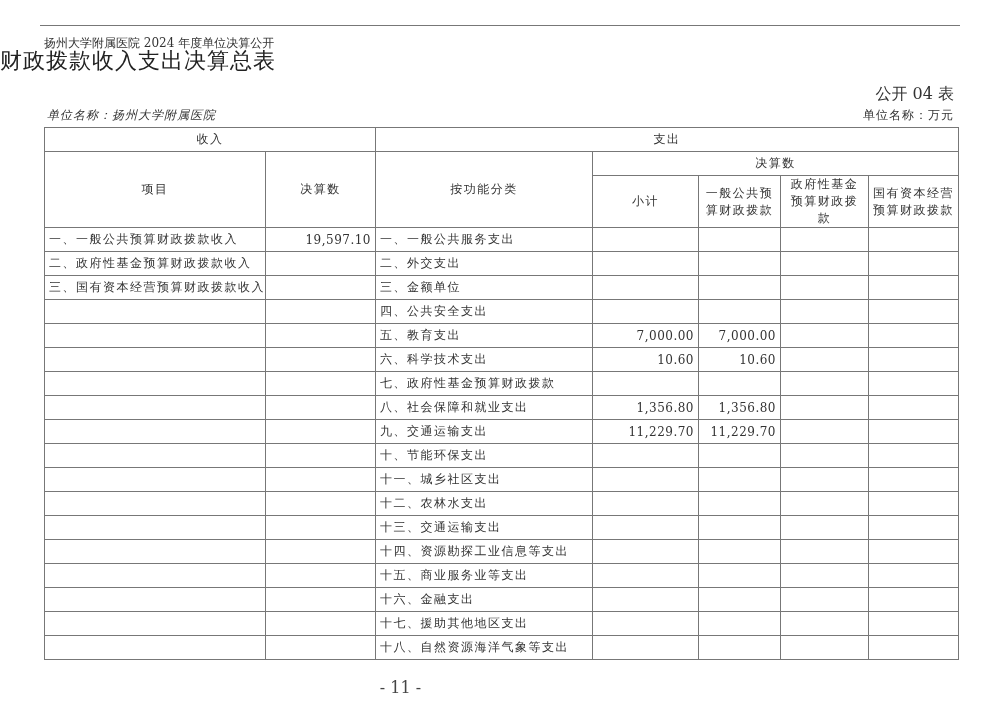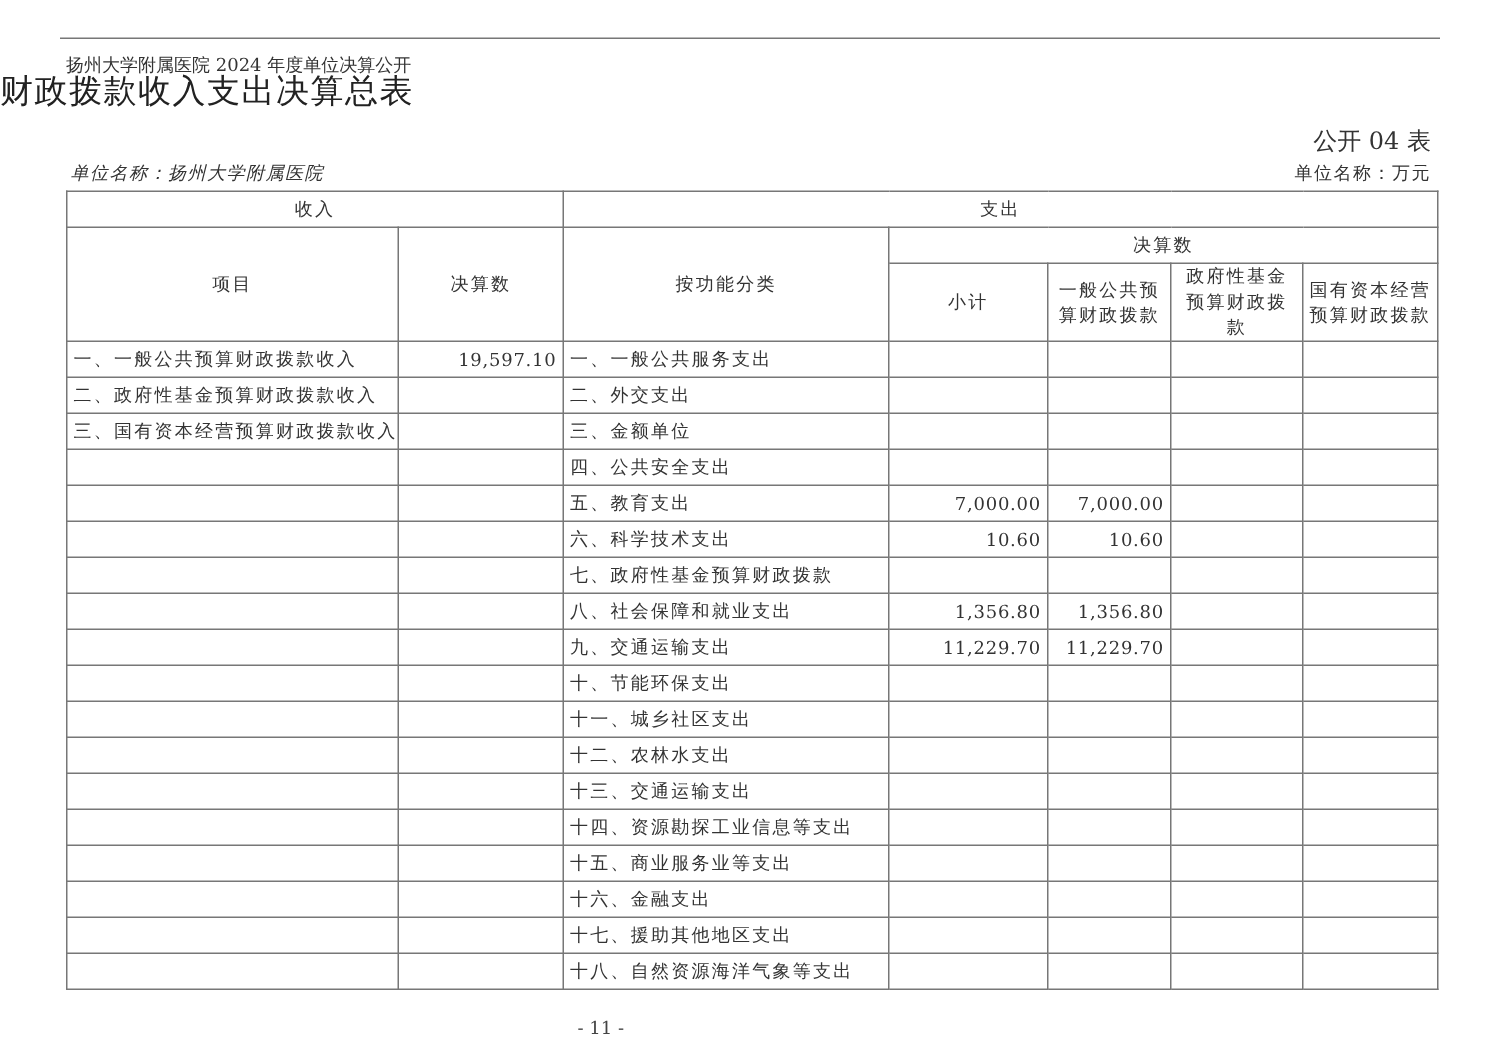--- a/index.html
+++ b/index.html
@@ -8,21 +8,21 @@
   .header-rule { position: absolute; left: 40px; top: 25px; width: 920px; height: 1px; background: #777; }
   .page-title { position: absolute; left: 0; width: 1000px; top: 46px; font-size: 22px; color: #222; letter-spacing: 1px; }
   .table-code { position: absolute; right: 46px; top: 84px; font-size: 16px; }
   .unit-name { position: absolute; left: 47px; top: 107px; font-size: 12px; letter-spacing: 1px; font-style: italic; }
   .amount-unit { position: absolute; right: 46px; top: 107px; font-size: 12px; letter-spacing: 1px; }
   table.main { position: absolute; left: 44px; top: 115px; border-collapse: collapse; table-layout: fixed; width: 914px; font-size: 12px; margin-top: 12px; }
   table.main td { border: 1px solid #777; height: 24px; padding: 0 4px; white-space: nowrap; overflow: hidden; letter-spacing: 1.5px; color: #333; }
   table.main td.c { text-align: center; }
   table.main td.r { text-align: right; letter-spacing: 0.5px; }
   table.main td.sub { height: 40px; line-height: 17px; }
-  .page-number { position: absolute; left: 0; width: 801px; top: 678px; text-align: center; font-size: 12px; color: #444; }
+  .page-number { position: absolute; left: 0; width: 801px; top: 678px; text-align: center; font-size: 16px; color: #444; }
 </style>
 </head>
 <body>
 
 <div class="running-header">扬州大学附属医院 2024 年度单位决算公开</div>
 <div class="header-rule"></div>
 <div class="page-title">财政拨款收入支出决算总表</div>
 <div class="table-code">公开 04 表</div>
 <div class="unit-name">单位名称：扬州大学附属医院</div>
 <div class="amount-unit">单位名称：万元</div>

